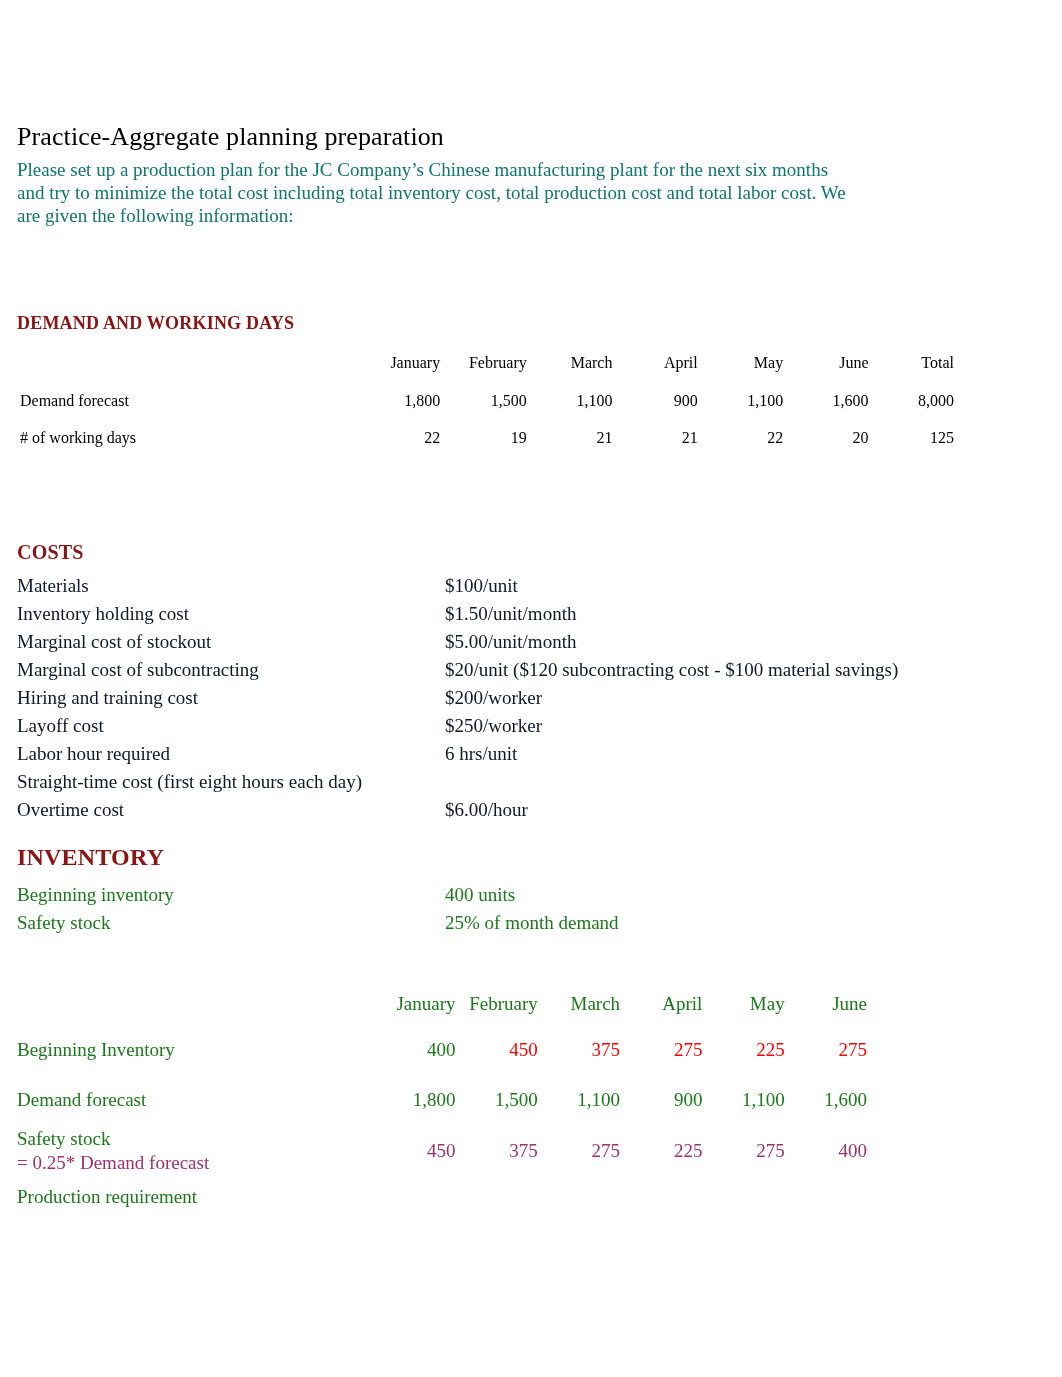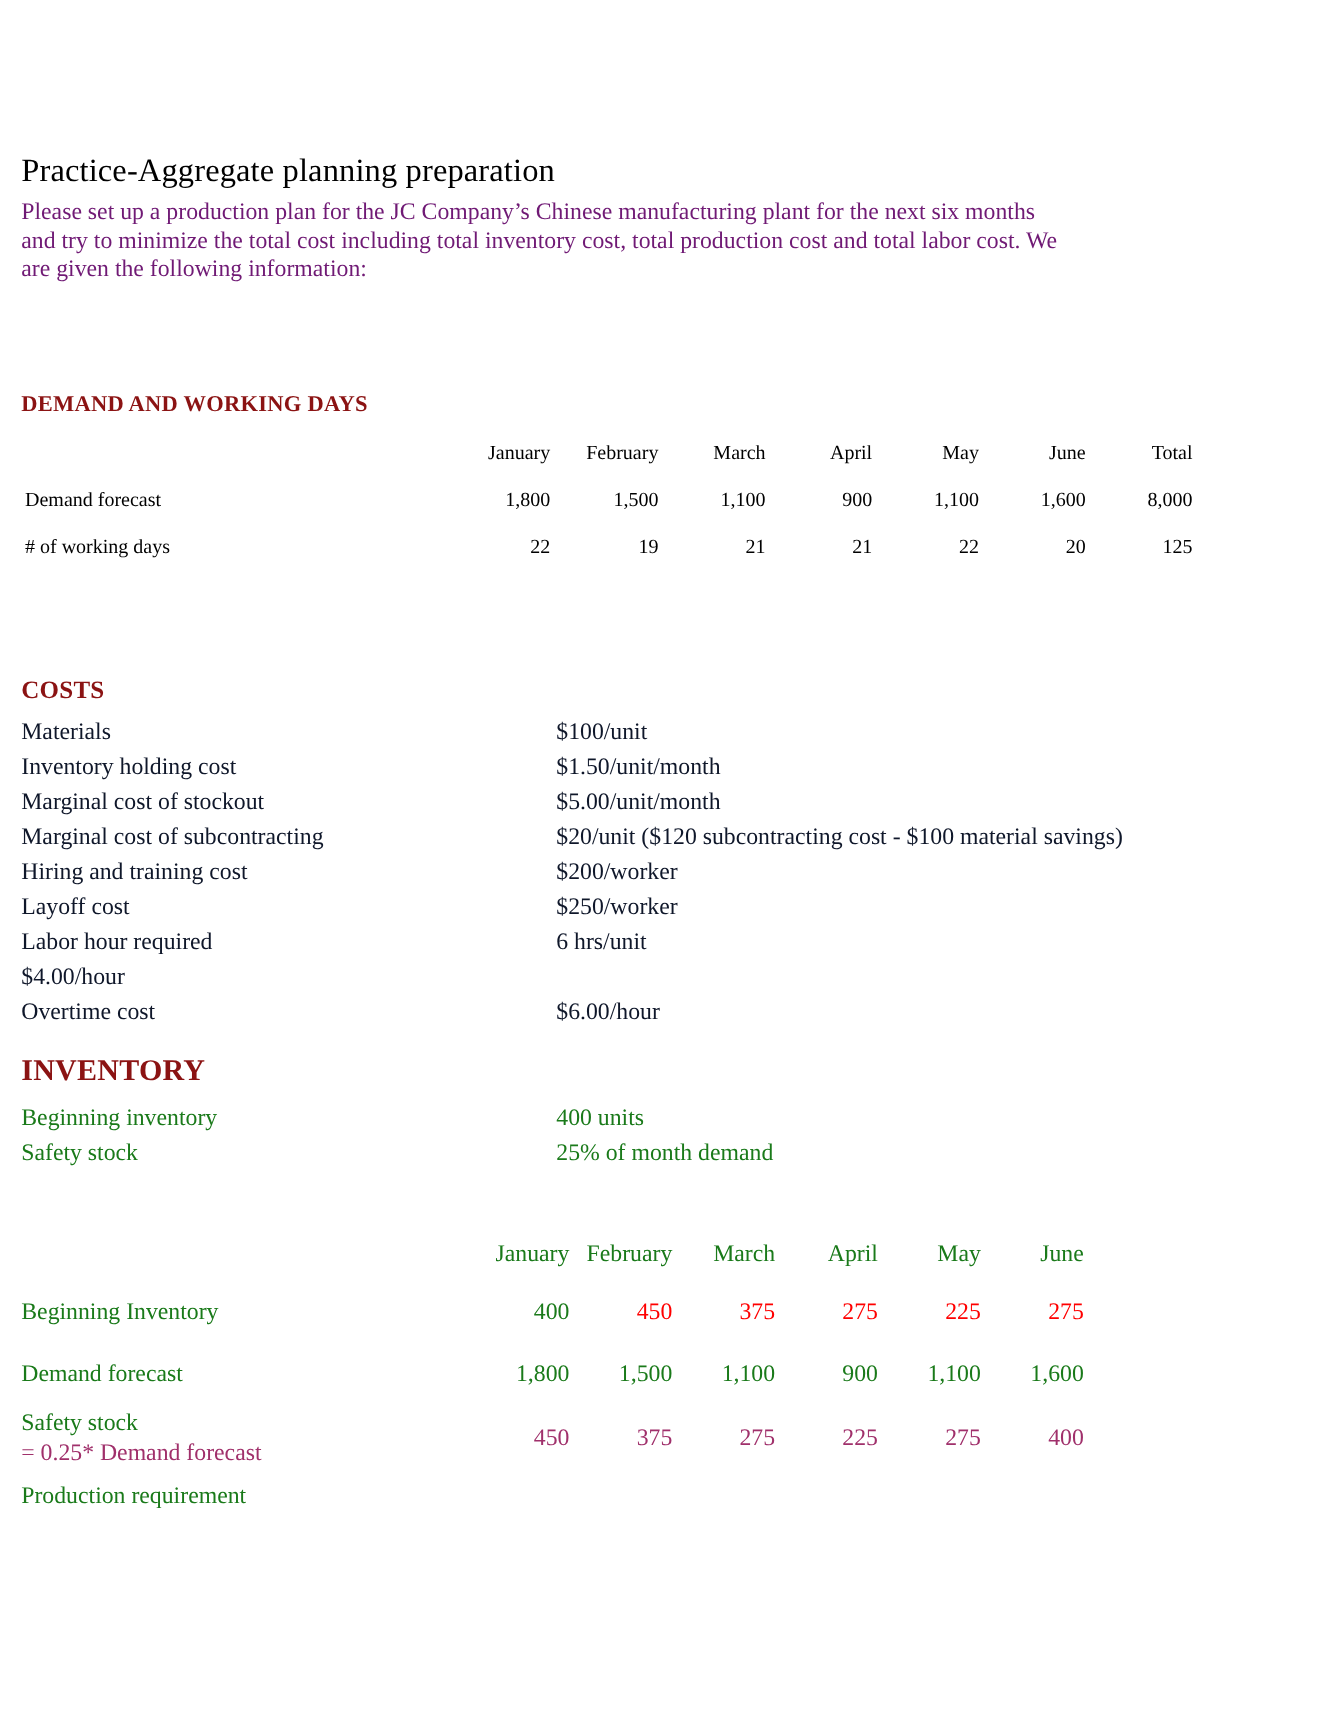--- a/index.html
+++ b/index.html
@@ -33,21 +33,21 @@
     font-size: 26px;
     line-height: 30px;
     font-weight: normal;
     color: #000000;
     margin: 0 0 6px 0;
     letter-spacing: 0.1px;
   }
   .intro {
     font-size: 19px;
     line-height: 23px;
-    color: #701a75;
+    color: #0f766e;
     margin: 0;
     width: 830px;
   }
 
   
   .sec-heading {
     color: #8B1313;
     font-weight: bold;
     letter-spacing: 0.2px;
   }
@@ -195,21 +195,21 @@
       </div>
       <div class="cost-row">
         <div class="cname">Layoff cost</div>
         <div class="cval">$250/worker</div>
       </div>
       <div class="cost-row">
         <div class="cname">Labor hour required</div>
         <div class="cval">6 hrs/unit</div>
       </div>
       <div class="cost-row tall">
-        <div class="cval">$4.00/hour</div>
+        <div class="cname">Straight-time cost (first eight hours each day)</div>
       </div>
       <div class="cost-row">
         <div class="cname">Overtime cost</div>
         <div class="cval">$6.00/hour</div>
       </div>
     </div>
 
     <div class="sp-small"></div>
 
     <div class="sec-heading inventory">INVENTORY</div>

